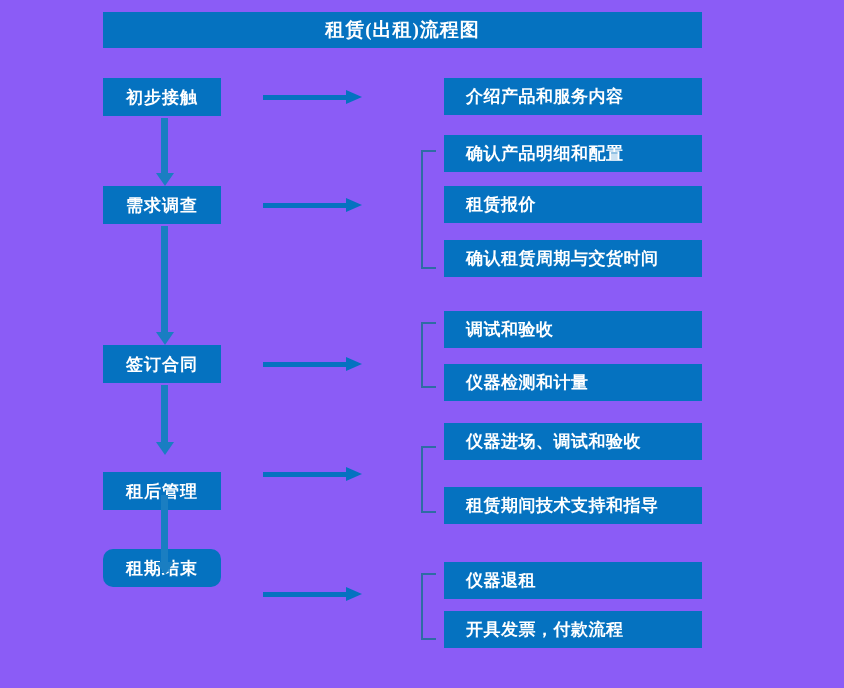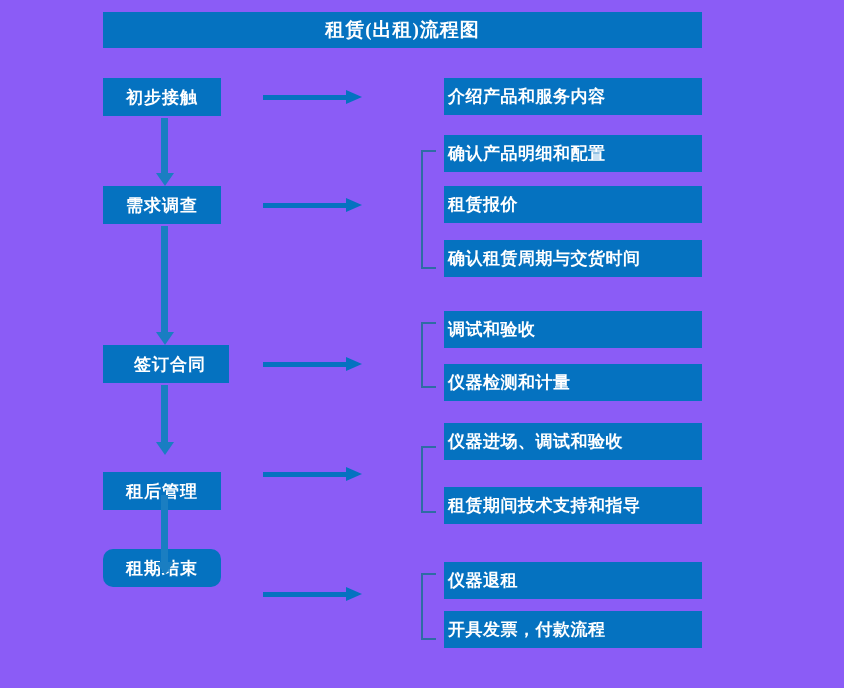--- a/index.html
+++ b/index.html
@@ -56,21 +56,21 @@
     position: absolute;
     left: 444px;
     width: 258px;
     height: 37px;
     background: #0572c0;
     color: #ffffff;
     display: flex;
     align-items: center;
     font-size: 17px;
     font-weight: bold;
-    padding-left: 4px;
+    padding-left: 22px;
     box-sizing: border-box;
     letter-spacing: 0.5px;
   }
 
   
   .h-arrow {
     position: absolute;
     left: 263px;
     width: 99px;
     height: 16px;
@@ -132,21 +132,21 @@
 <body>
 
 <div id="canvas">
 
   <div class="title-bar">租赁(出租)流程图</div>
 
   <div class="stage-box" style="top:78px;">初步接触</div>
 
   <div class="stage-box" style="top:186px;">需求调查</div>
 
-  <div class="stage-box" style="top:345px;padding-left:8px;">签订合同</div>
+  <div class="stage-box" style="top:345px;">签订合同</div>
 
   <div class="stage-box" style="top:455px;margin-top:17px;">租后管理</div>
 
   <div class="stage-box" style="top:549px;border-radius:10px;">租期结束</div>
 
   <div class="v-arrow" style="top:118px; height:68px;">
     <div class="shaft" style="height:55px;"></div>
     <div class="head" style="top:55px;"></div>
   </div>
 

